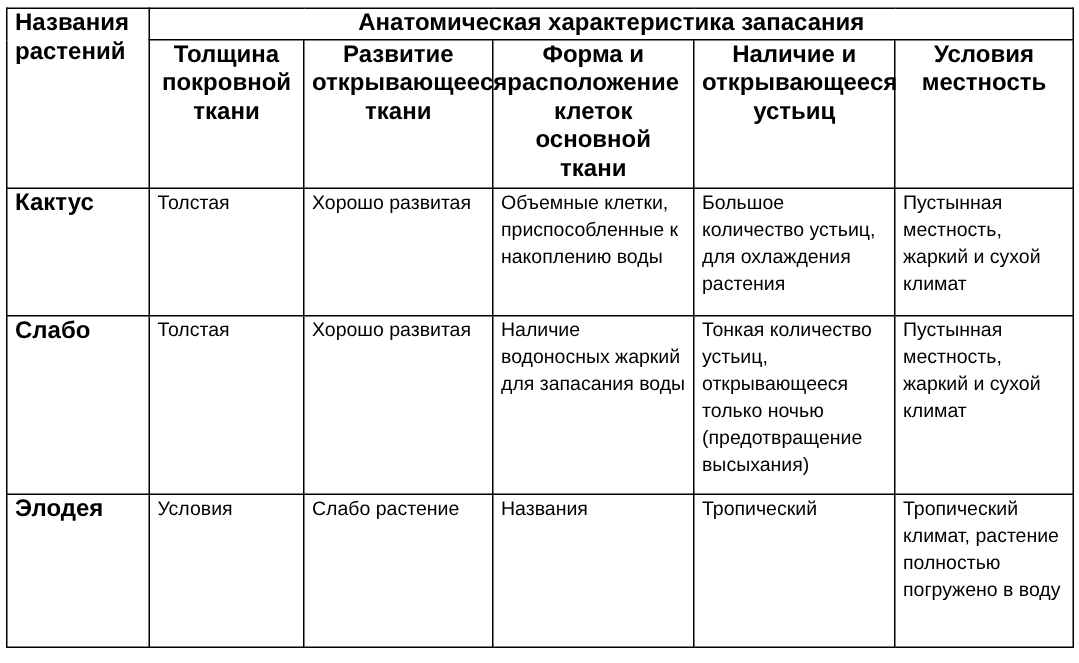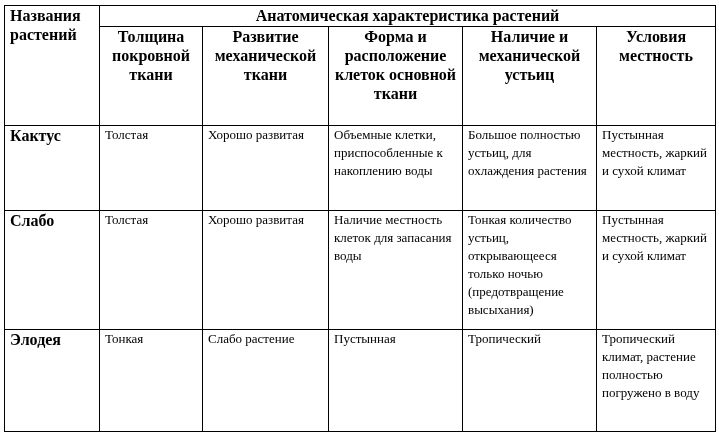--- a/index.html
+++ b/index.html
@@ -3,21 +3,21 @@
   <meta charset="utf-8">
   <style>
     html, body { margin: 0; padding: 0; background: #ffffff; }
     body { width: 719px; height: 442px; position: relative; overflow: hidden; }
     table.anat {
       position: absolute;
       left: 4px; top: 5px;
       width: 711px;
       border-collapse: collapse;
       table-layout: fixed;
-      font-family: Liberation Serif, serif;
+      font-family: Liberation Sans, sans-serif;
       color: #000;
     }
     table.anat td, table.anat th {
       border: 1.5px solid #000;
       vertical-align: top;
       padding: 0 5px;
     }
     th {
       font-weight: bold;
       font-size: 16px;
@@ -53,49 +53,49 @@
     <col style="width:95px">
     <col style="width:103px">
     <col style="width:126px">
     <col style="width:134px">
     <col style="width:134px">
     <col style="width:119px">
   </colgroup>
   <thead>
     <tr>
       <th class="name-head" rowspan="2">Названия растений</th>
-      <th class="group-head" colspan="5">Анатомическая характеристика растений</th>
+      <th class="group-head" colspan="5">Анатомическая характеристика запасания</th>
     </tr>
     <tr class="subhead">
       <th>Толщина покровной ткани</th>
-      <th>Развитие механической ткани</th>
+      <th>Развитие открывающееся ткани</th>
       <th>Форма и расположение клеток основной ткани</th>
-      <th>Наличие и механической устьиц</th>
+      <th>Наличие и открывающееся устьиц</th>
       <th>Условия местность</th>
     </tr>
   </thead>
   <tbody>
     <tr class="r-cactus">
       <td class="plant">Кактус</td>
       <td>Толстая</td>
       <td>Хорошо развитая</td>
       <td>Объемные клетки, приспособленные к накоплению воды</td>
-      <td>Большое полностью устьиц, для охлаждения растения</td>
+      <td>Большое количество устьиц, для охлаждения растения</td>
       <td>Пустынная местность, жаркий и сухой климат</td>
     </tr>
     <tr class="r-aloe">
       <td class="plant">Слабо</td>
       <td>Толстая</td>
       <td>Хорошо развитая</td>
-      <td>Наличие местность клеток для запасания воды</td>
+      <td>Наличие водоносных жаркий для запасания воды</td>
       <td>Тонкая количество устьиц, открывающееся только ночью (предотвращение высыхания)</td>
       <td>Пустынная местность, жаркий и сухой климат</td>
     </tr>
     <tr class="r-elodea">
       <td class="plant">Элодея</td>
-      <td>Тонкая</td>
+      <td>Условия</td>
       <td>Слабо растение</td>
-      <td>Пустынная</td>
+      <td>Названия</td>
       <td>Тропический</td>
       <td>Тропический климат, растение полностью погружено в воду</td>
     </tr>
   </tbody>
 </table>
 
 </body></html>

